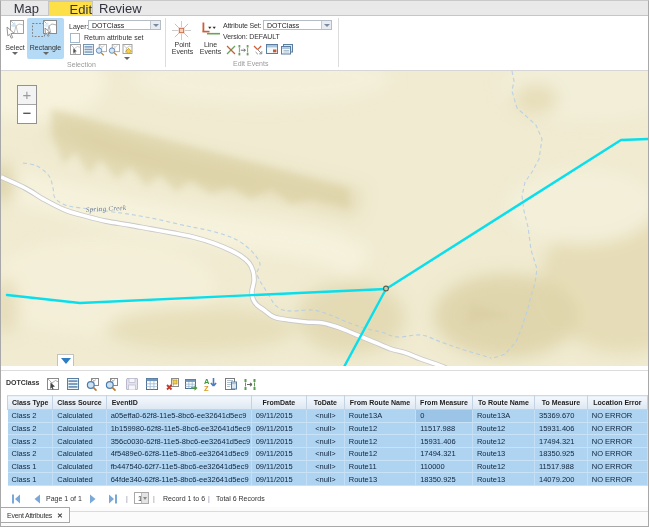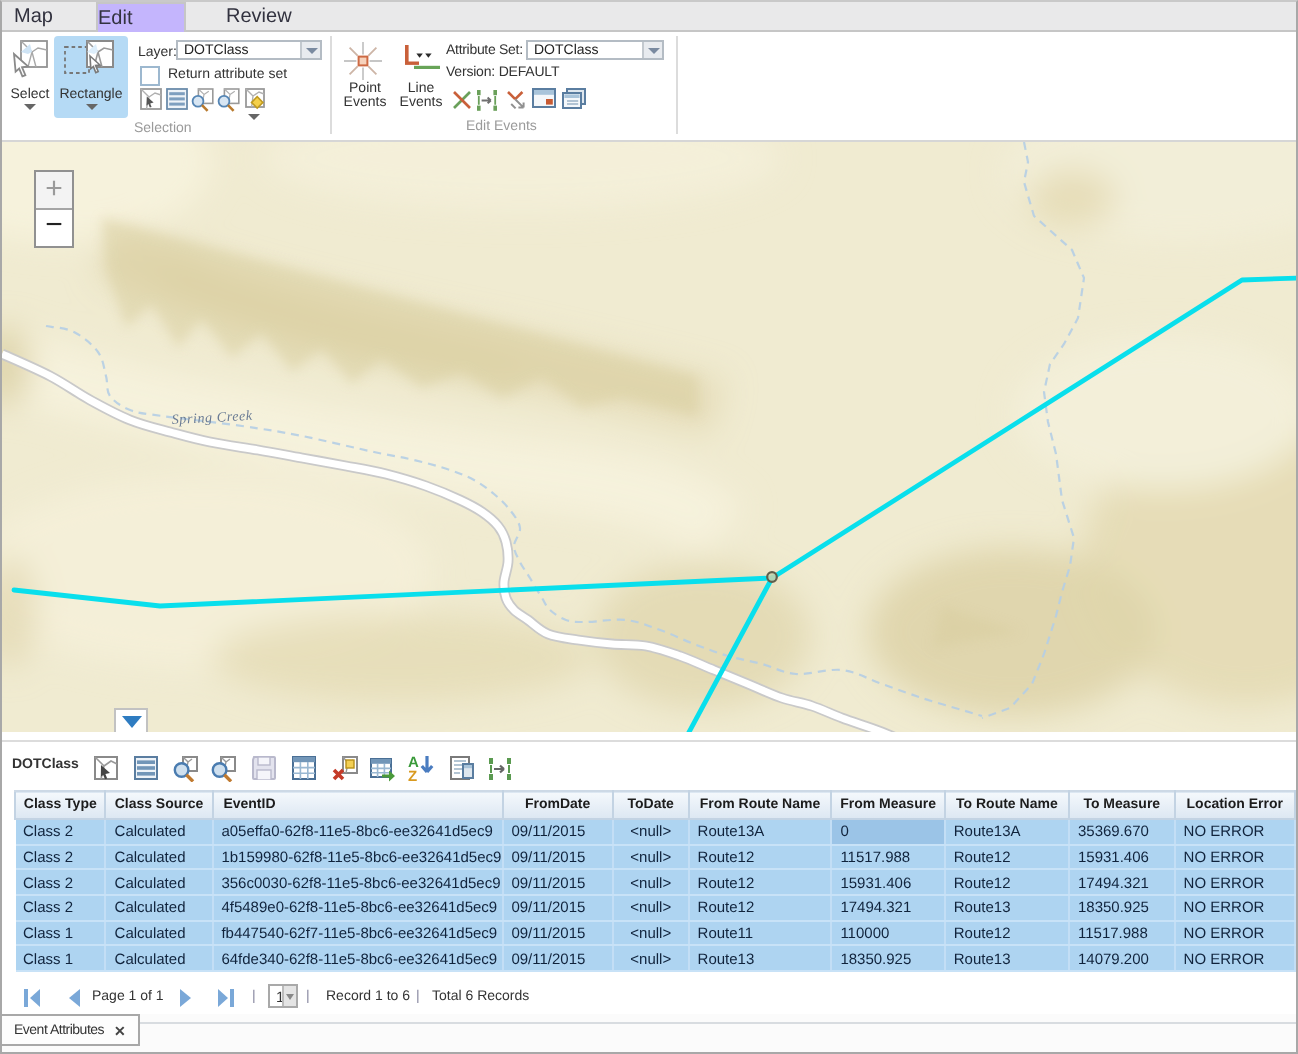--- a/index.html
+++ b/index.html
@@ -1,22 +1,22 @@
 <!DOCTYPE html>
 <html><head>
 <meta charset="utf-8">
 <style>
   html,body{margin:0;padding:0;}
   body{width:649px;height:527px;overflow:hidden;font-family:"Liberation Sans",sans-serif;background:#fff;}
   #app{position:relative;width:647px;height:525px;border:1px solid #a8a8a8;border-top-color:#c9c9c9;background:#fff;}
   .abs{position:absolute;}
   
   #tabbar{left:0;top:0;width:647px;height:14px;background:#e9e9ea;border-bottom:1px solid #c6c6c6;}
-  .toptab{position:absolute;top:0;height:14px;font-size:10px;color:#32323f;text-align:left;line-height:16px;}
-  #tab-edit{left:47px;width:45px;background:#c4b5fd;border:1px solid #c6c6c6;border-bottom:none;height:15px;top:0;box-sizing:border-box;}
+  .toptab{position:absolute;top:0;height:14px;font-size:13px;color:#32323f;text-align:right;line-height:16px;}
+  #tab-edit{left:47px;width:45px;background:#fde047;border:1px solid #c6c6c6;border-bottom:none;height:15px;top:0;box-sizing:border-box;}
   
   #ribbon{left:0;top:15px;width:647px;height:54px;background:#fff;border-bottom:1px solid #d6d6d6;}
   .vsep{position:absolute;top:2px;height:49px;width:1px;background:#dcdcdc;}
   .grouplabel{position:absolute;font-size:7px;color:#9a9a9a;}
   .toollabel{position:absolute;font-size:7px;color:#333;text-align:center;}
   .caret{position:absolute;width:0;height:0;border-left:3px solid transparent;border-right:3px solid transparent;border-top:3px solid #555;}
   .combo{position:absolute;background:#fff;border:1px solid #b4bcc4;box-sizing:border-box;height:10px;}
   .combo .txt{position:absolute;left:3px;top:0.5px;font-size:7px;color:#222;}
   .combo .btn{position:absolute;right:0;top:0;bottom:0;width:9px;background:#e8ebef;border-left:1px solid #c3c9cf;}
   .combo .btn:after{content:"";position:absolute;left:1.5px;top:3px;width:0;height:0;border-left:3px solid transparent;border-right:3px solid transparent;border-top:3px solid #7a8aa0;}
@@ -47,21 +47,21 @@
   #btab .t{position:absolute;left:6px;top:4px;font-size:7px;letter-spacing:-0.25px;color:#333;}
   #btab .x{position:absolute;left:56px;top:4px;font-size:7px;color:#444;font-weight:bold;}
 </style>
 </head>
 <body>
 <div id="app">
 
   <div class="abs" id="tabbar"></div>
   <div class="toptab" style="left:6px;width:32px;">Map</div>
   <div class="toptab" id="tab-edit">Edit</div>
-  <div class="toptab" style="left:112px;width:36px;">Review</div>
+  <div class="toptab" style="left:98px;width:36px;">Review</div>
 
   <div class="abs" id="ribbon">
     <div class="vsep" style="left:164px;"></div>
     <div class="vsep" style="left:337px;"></div>
     <div class="grouplabel" style="left:66px;top:45px;">Selection</div>
     <div class="grouplabel" style="left:232px;top:44px;">Edit Events</div>
 
     <svg class="icon" style="left:4px;top:4px;" width="20" height="21" viewBox="0 0 20 21">
       <rect x="5.5" y="0.5" width="13" height="13" fill="#fff" stroke="#939393" stroke-width="0.9"></rect>
       <path d="M5.5,0.5 L11,6 L9,13.5 M11,6 L14,4 L18.5,5 M11,6 L13,13.5" fill="none" stroke="#a8a8a8" stroke-width="0.7"></path>

